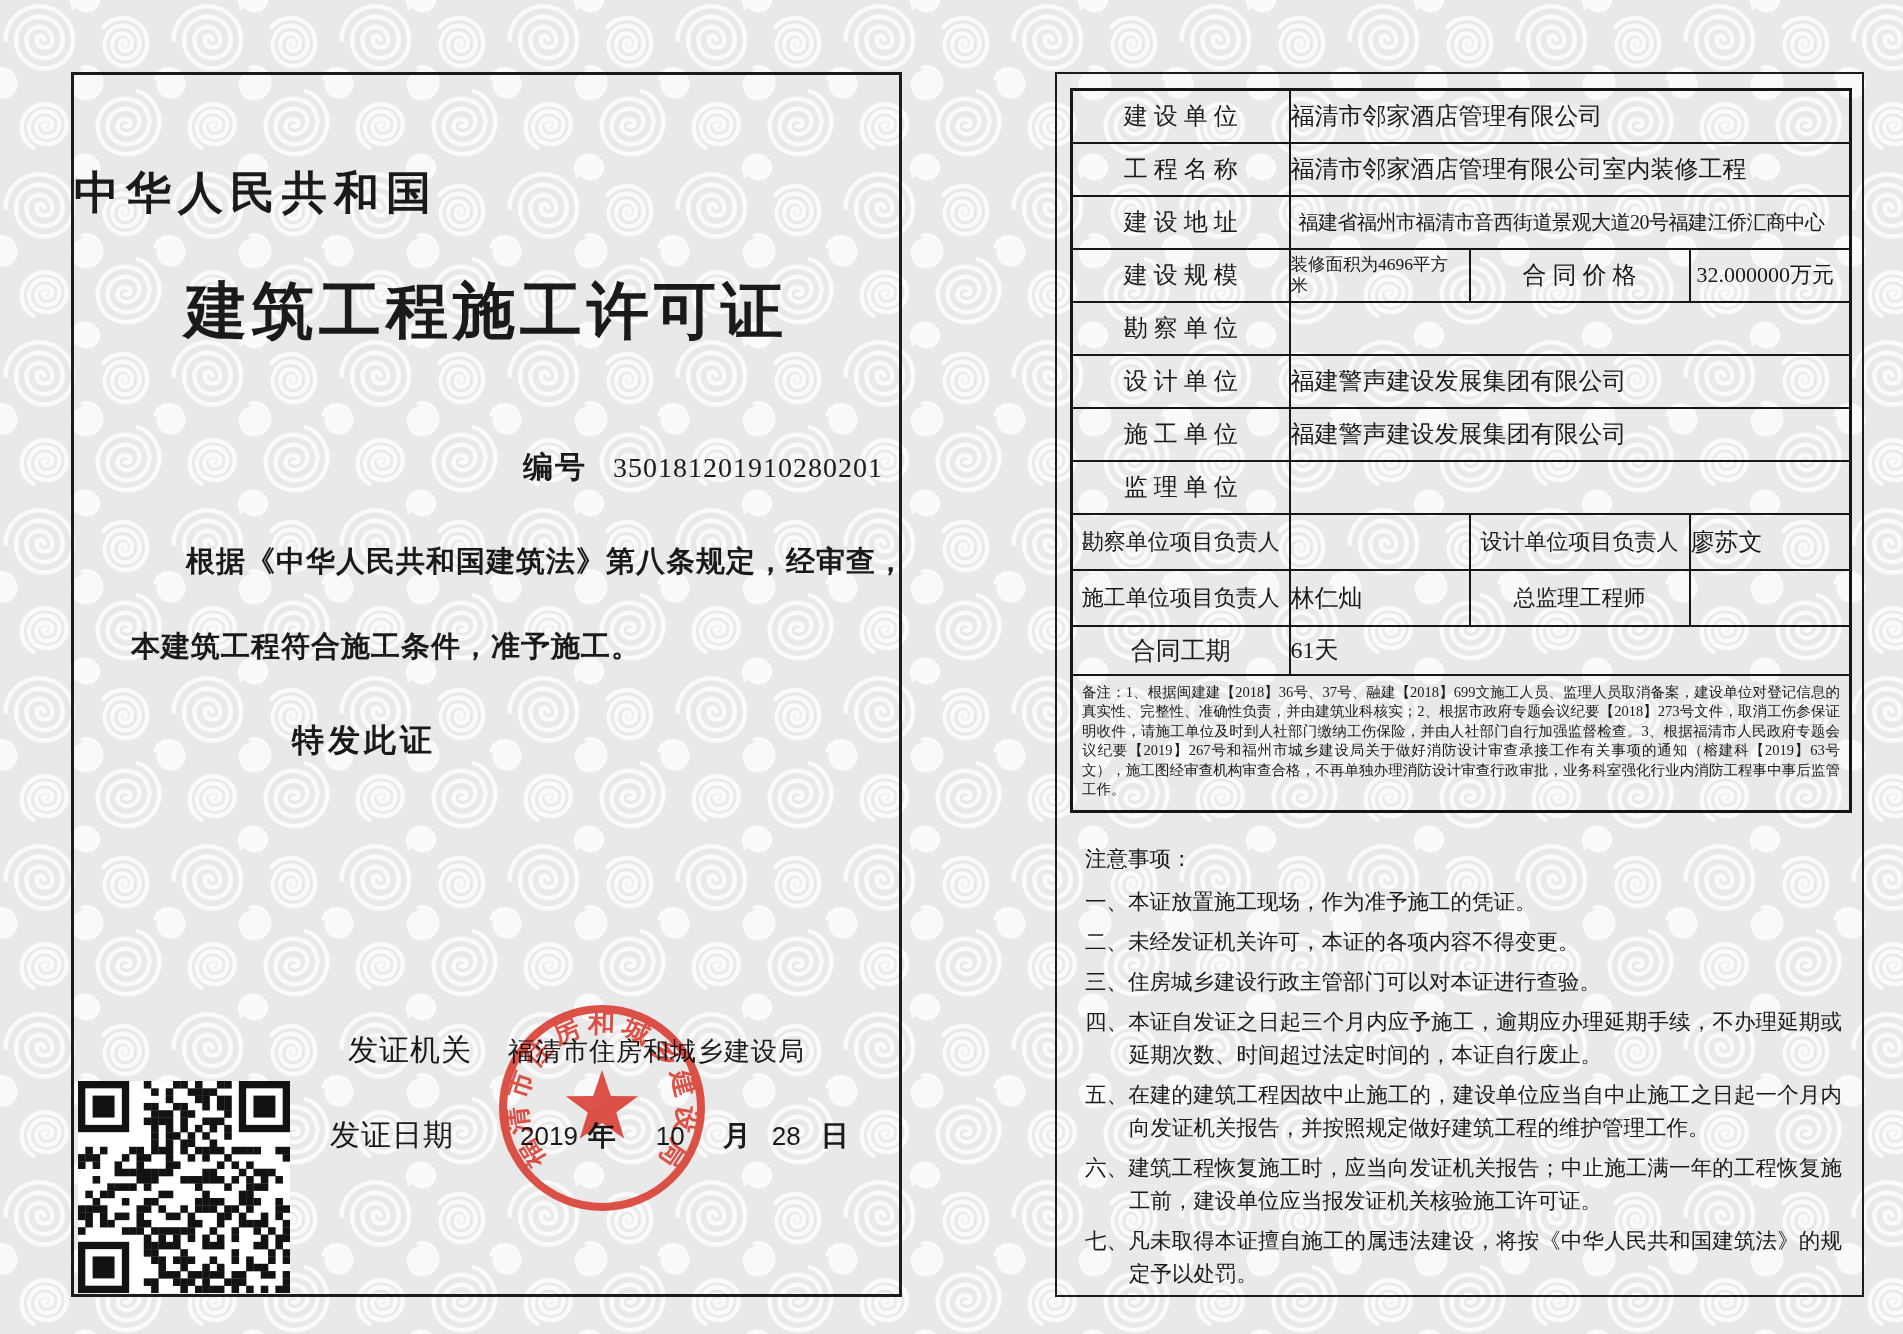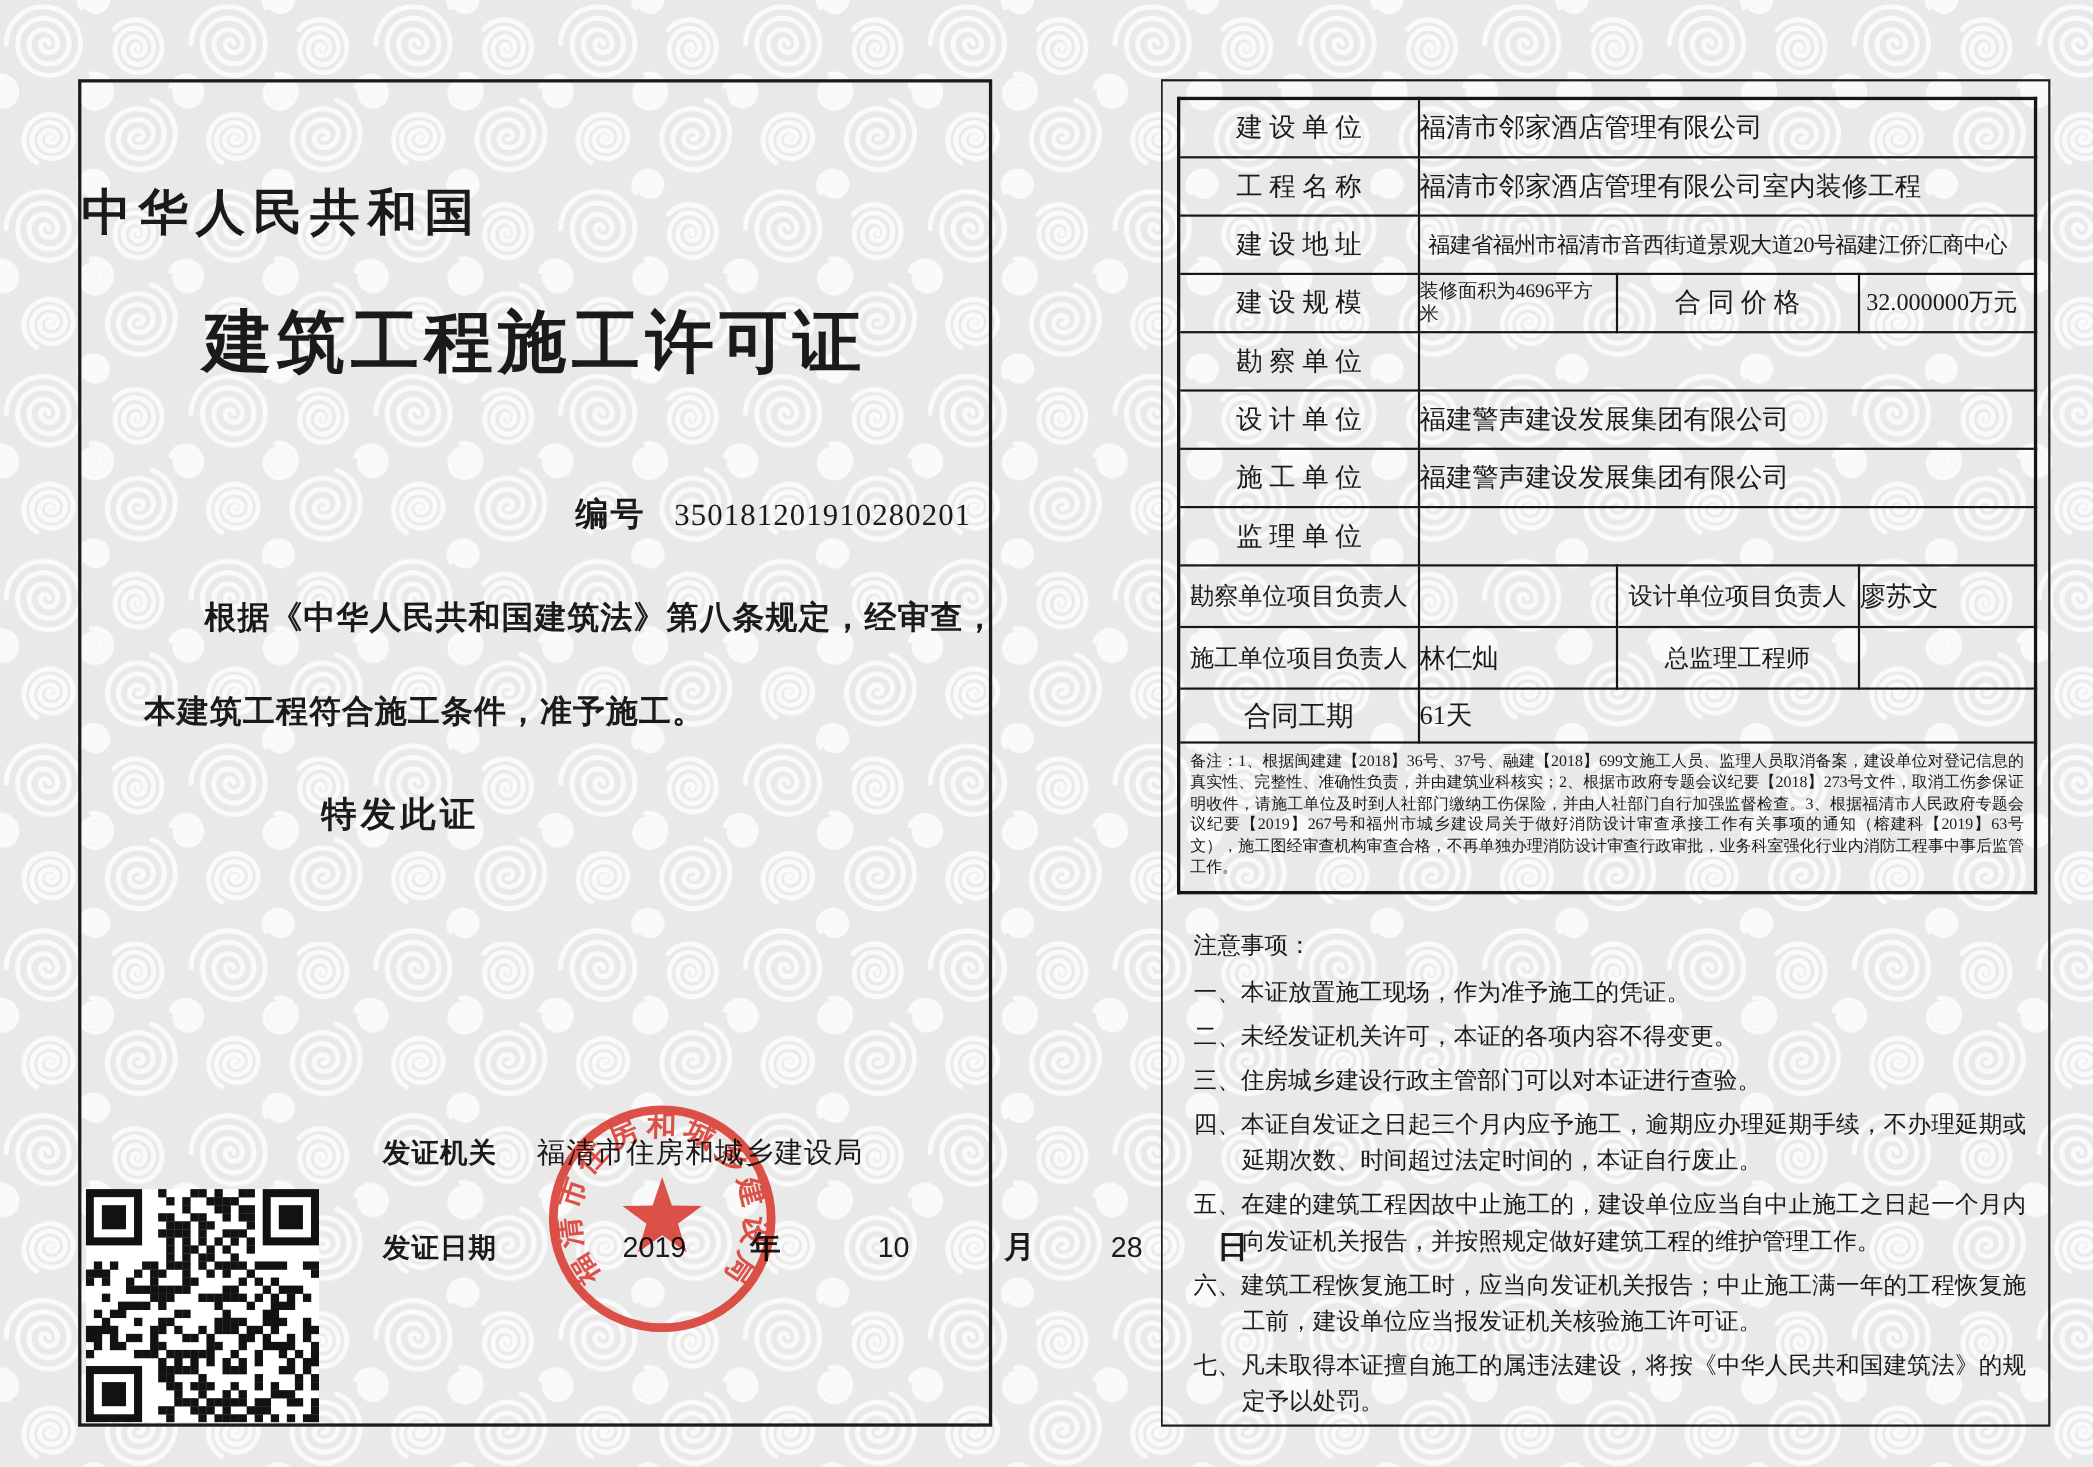--- a/index.html
+++ b/index.html
@@ -17,23 +17,23 @@
   .cert-title { position:absolute; top:194px; left:0; width:100%; text-align:center;
                 font-family:"Liberation Sans","DejaVu Sans",sans-serif;
                 font-size:62px; font-weight:900; letter-spacing:5px; }
   .serial { position:absolute; top:372px; right:16px; white-space:nowrap; }
   .serial-label { font-size:30px; font-weight:700; letter-spacing:2px; margin-right:26px; }
   .serial-number { font-size:28px; letter-spacing:1px; }
   .stmt-line1 { position:absolute; left:112px; top:467px; font-size:29px; font-weight:700; letter-spacing:1px; white-space:nowrap; }
   .stmt-line2 { position:absolute; left:57px;  top:552px; font-size:29px; font-weight:700; letter-spacing:1px; white-space:nowrap; }
   .issue-note { position:absolute; left:218px; top:644px; font-size:32px; font-weight:700; letter-spacing:4px; }
   .authority-row { position:absolute; left:274px; top:955px; display:flex; align-items:baseline; white-space:nowrap; }
-  .field-label { font-size:25px; font-weight:700; letter-spacing:1px; }
+  .field-label { font-size:30px; font-weight:400; letter-spacing:1px; }
   .authority-value { font-size:26px; margin-left:36px; letter-spacing:1px; }
-  .date-row { position:absolute; left:274px; top:1040px; display:flex; align-items:baseline; white-space:nowrap;gap:48px; }
+  .date-row { position:absolute; left:256px; top:1040px; display:flex; align-items:baseline; white-space:nowrap; }
   .date-row .num { font-family:"Liberation Sans","DejaVu Sans",sans-serif; font-size:26px; }
   .date-row .unit { font-size:28px; font-weight:700; }
   .ml66{margin-left:66px}.ml10{margin-left:10px}.ml40{margin-left:40px}
   .ml38{margin-left:38px}.ml21{margin-left:21px}.ml20{margin-left:20px}
   .qr { position:absolute; left:4px; top:1006px; width:212px; height:212px; }
   .stamp { position:absolute; left:413px; top:918px; width:230px; height:230px;
            mix-blend-mode:multiply; opacity:.88; z-index:3; }
 
   
   .right-panel { position:absolute; left:1055px; top:72px; width:809px; height:1225px;

